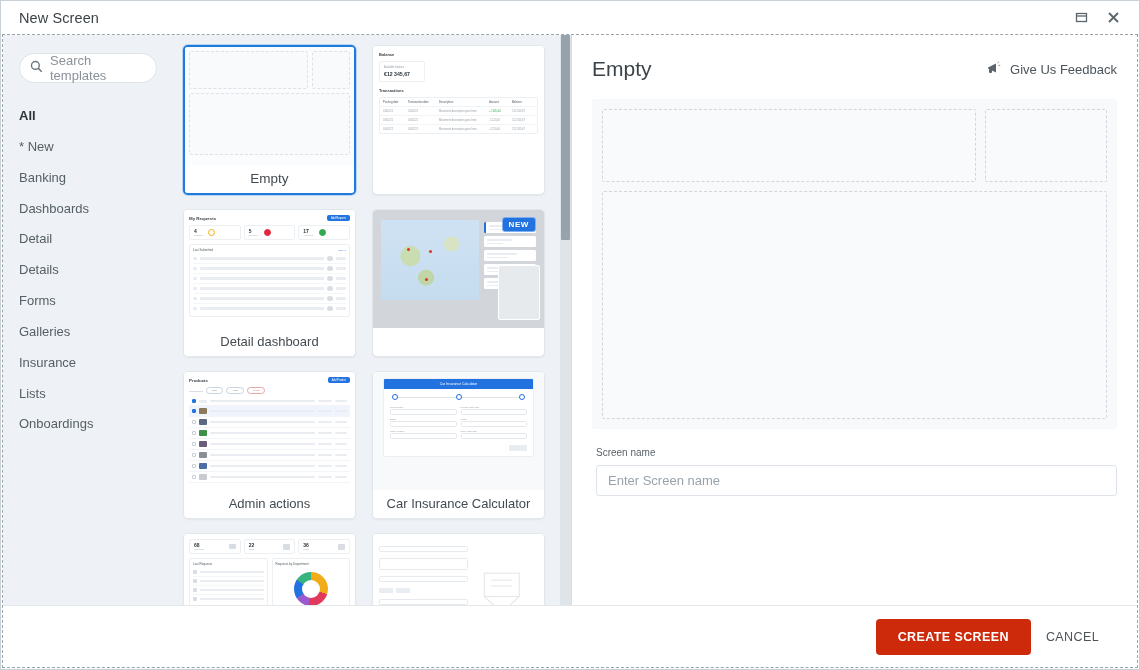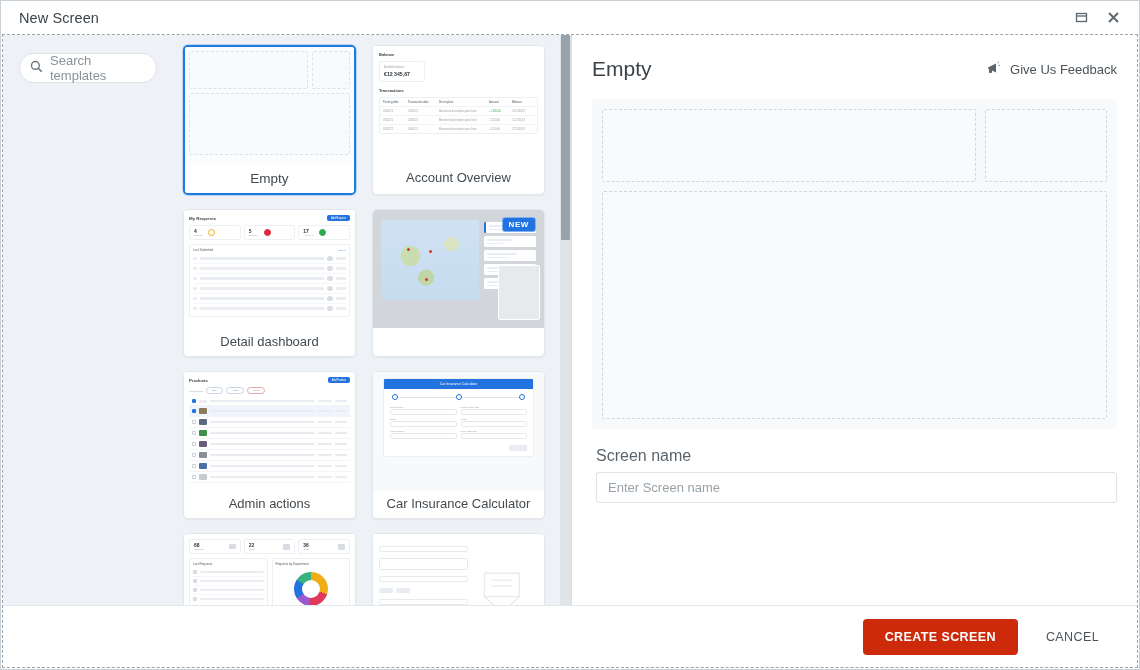--- a/index.html
+++ b/index.html
@@ -281,33 +281,33 @@
   .pc-row { display:flex; gap:9px; height: 73px; }
   .pc-box {
     border: 1px dashed #cfd6de;
     border-radius: 2px;
     background: #f8fafc;
   }
   .pc-big { flex: 1 1 auto; }
   .pc-small { width: 122px; flex: 0 0 122px; }
   .pc-tall { flex: 1 1 auto; }
   .screen-name-wrap { padding: 18px 0 0 4px; }
-  .sn-label { font-size:16px; color:#5b646b; margin-bottom:7px; }
+  .sn-label { font-size:10px; color:#5b646b; margin-bottom:7px; }
   .sn-input {
     height: 31px; border:1px solid #dde3e8; border-radius:3px;
     display:flex; align-items:center; padding:0 11px;
     font-size:13px; color:#9aa3aa; background:#fff; cursor:text;
   }
 
   
   .footer {
     flex: 0 0 62px; height:62px;
     border-top: 1px solid #e3e8ec;
     display:flex; align-items:center; justify-content:flex-end;
-    gap: 22px; padding-right: 32px;
+    gap: 9px; padding-right: 32px;
     background:#fff;
   }
   .btn-primary {
     background:#cd2a0c; color:#ffffff;
     font-size:12.5px; font-weight:bold; letter-spacing:.4px;
     padding: 11px 22px; border-radius:4px; border:none;
     cursor:pointer; font-family:"Liberation Sans", sans-serif;
   }
   .btn-text {
     background:none; border:none; color:#4b545a;
@@ -345,20 +345,33 @@
         <div class="categories">
           <div class="search-box">
             <span>
               <svg width="13" height="13" viewBox="0 0 14 14">
                   <circle cx="5.8" cy="5.8" r="4.2" fill="none" stroke="currentColor" stroke-width="1.5"></circle>
                   <line x1="9" y1="9" x2="12.6" y2="12.6" stroke="currentColor" stroke-width="1.6"></line>
                 </svg>
             </span>
             <span class="search-ph">Search templates</span>
           </div>
+          <div class="cat-list">
+            <div class="cat-item active">All</div>
+            <div class="cat-item">* New</div>
+            <div class="cat-item">Banking</div>
+            <div class="cat-item">Dashboards</div>
+            <div class="cat-item">Detail</div>
+            <div class="cat-item">Details</div>
+            <div class="cat-item">Forms</div>
+            <div class="cat-item">Galleries</div>
+            <div class="cat-item">Insurance</div>
+            <div class="cat-item">Lists</div>
+            <div class="cat-item">Onboardings</div>
+          </div>
         </div>
 
         <div class="tpl-scroll">
           <div class="tpl-grid">
 
             <div class="tpl-card selected">
               <div class="tpl-thumb">
                 <div class="empty-thumb">
                   <div class="empty-row">
                     <div class="empty-box" style="flex:1"></div>
@@ -404,21 +417,20 @@
                     <div class="ao-tr">
                       <div class="ao-td" style="width:22px">01/02/21</div>
                       <div class="ao-td" style="width:28px">01/02/21</div>
                       <div class="ao-td" style="flex:1">Movement description goes here</div>
                       <div class="ao-td" style="width:20px">- €120,40</div>
                       <div class="ao-td" style="width:22px">€12 345,67</div>
                     </div>
                   </div>
                 </div>
               </div>
-              <div class="tpl-label">Account Overview</div>
             </div>
 
             <div class="tpl-card">
               <div class="tpl-thumb">
                 <div class="ad">
                   <div class="ad-top">
                     <div class="ad-title">My Requests</div>
                     <div class="ad-btn">Add Request</div>
                   </div>
                   <div class="ad-stats">

